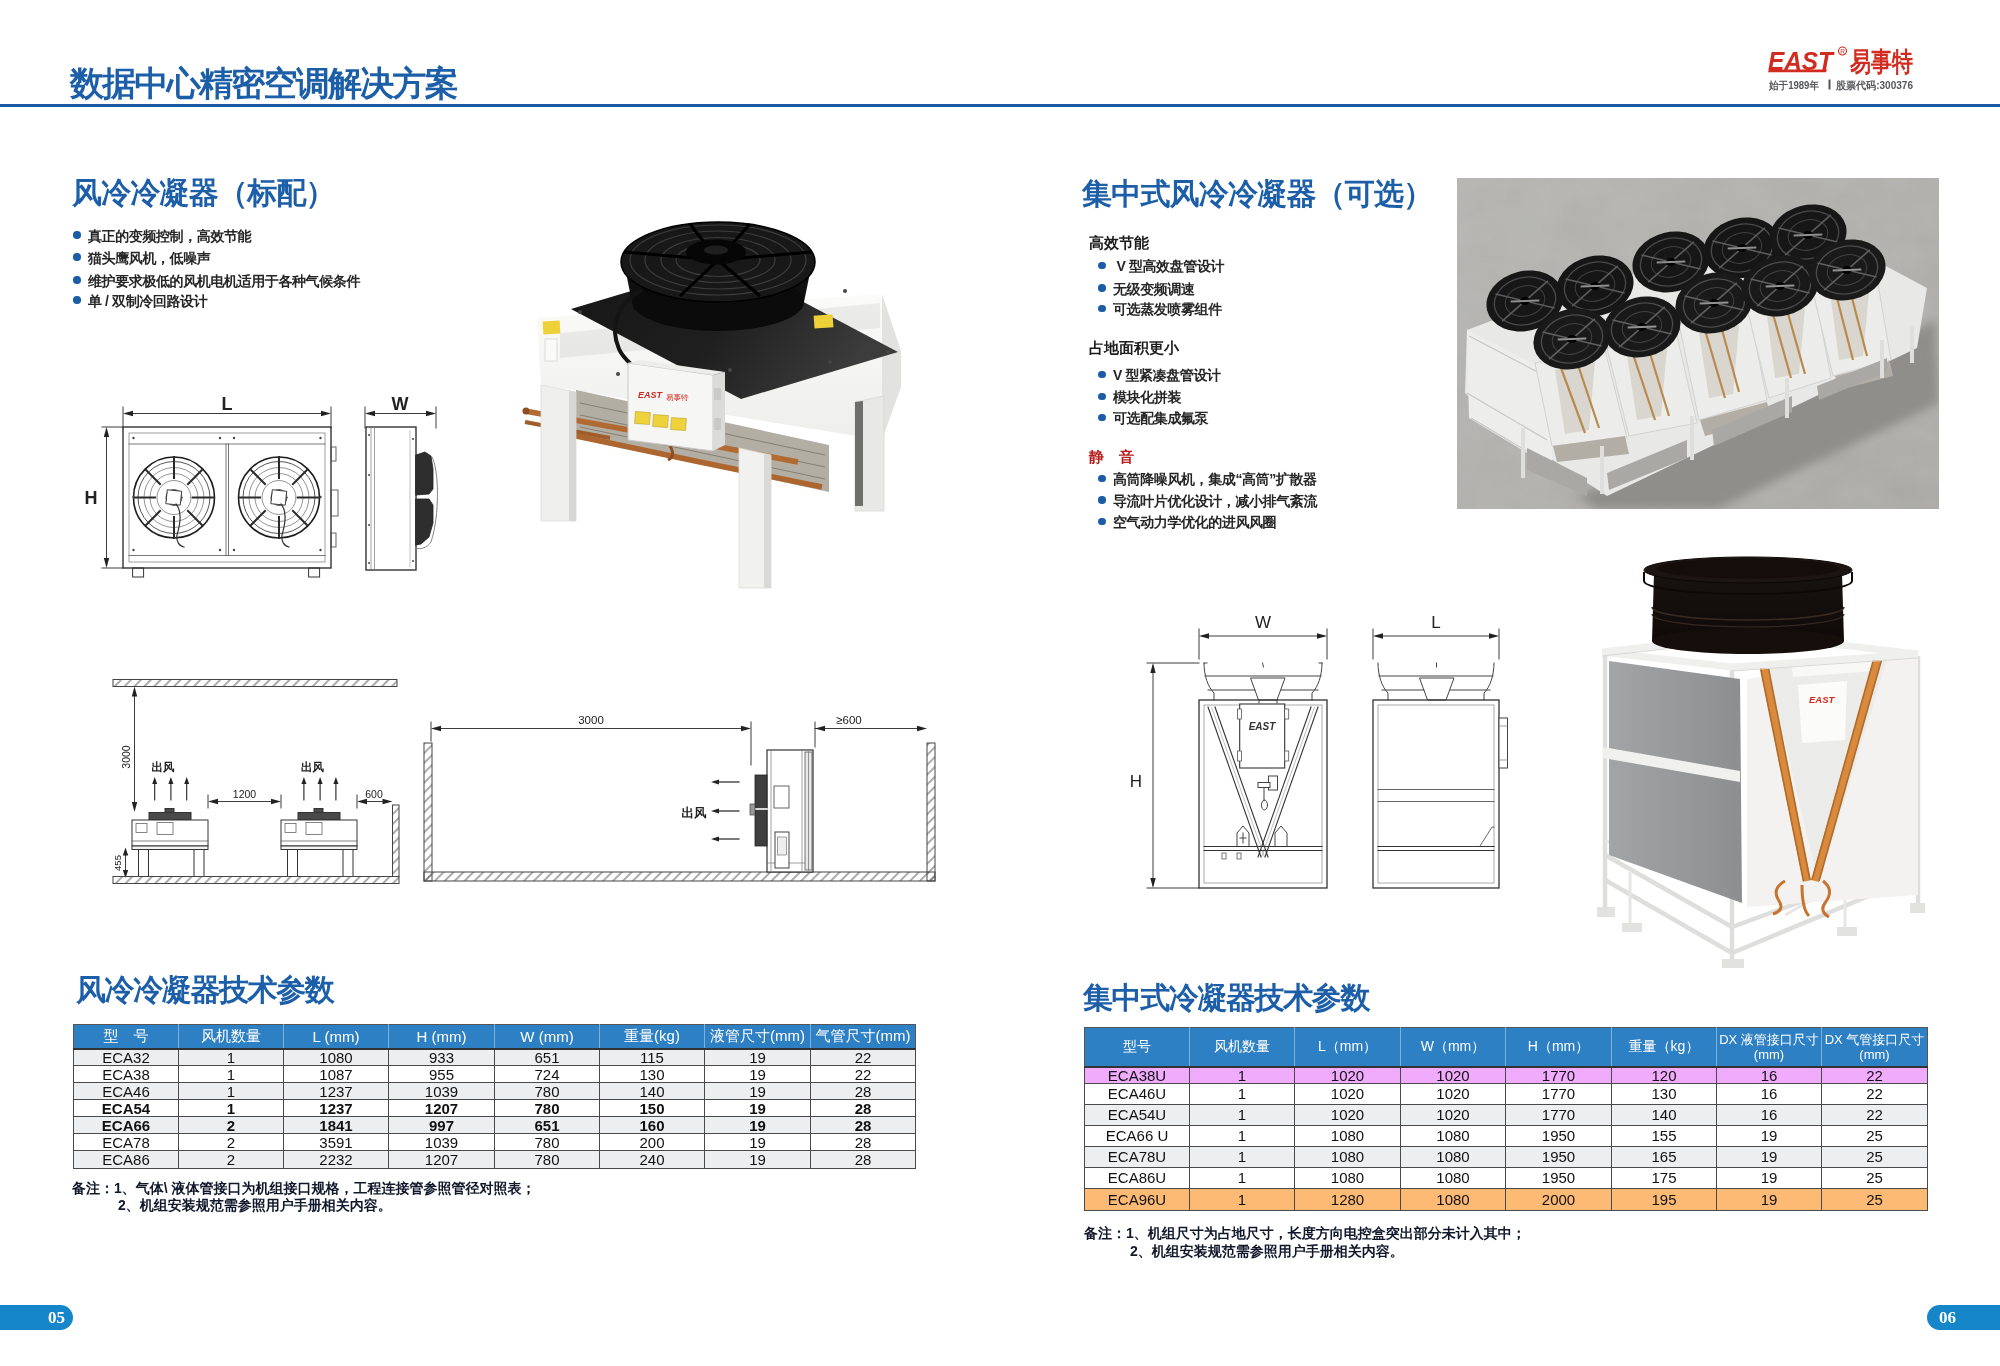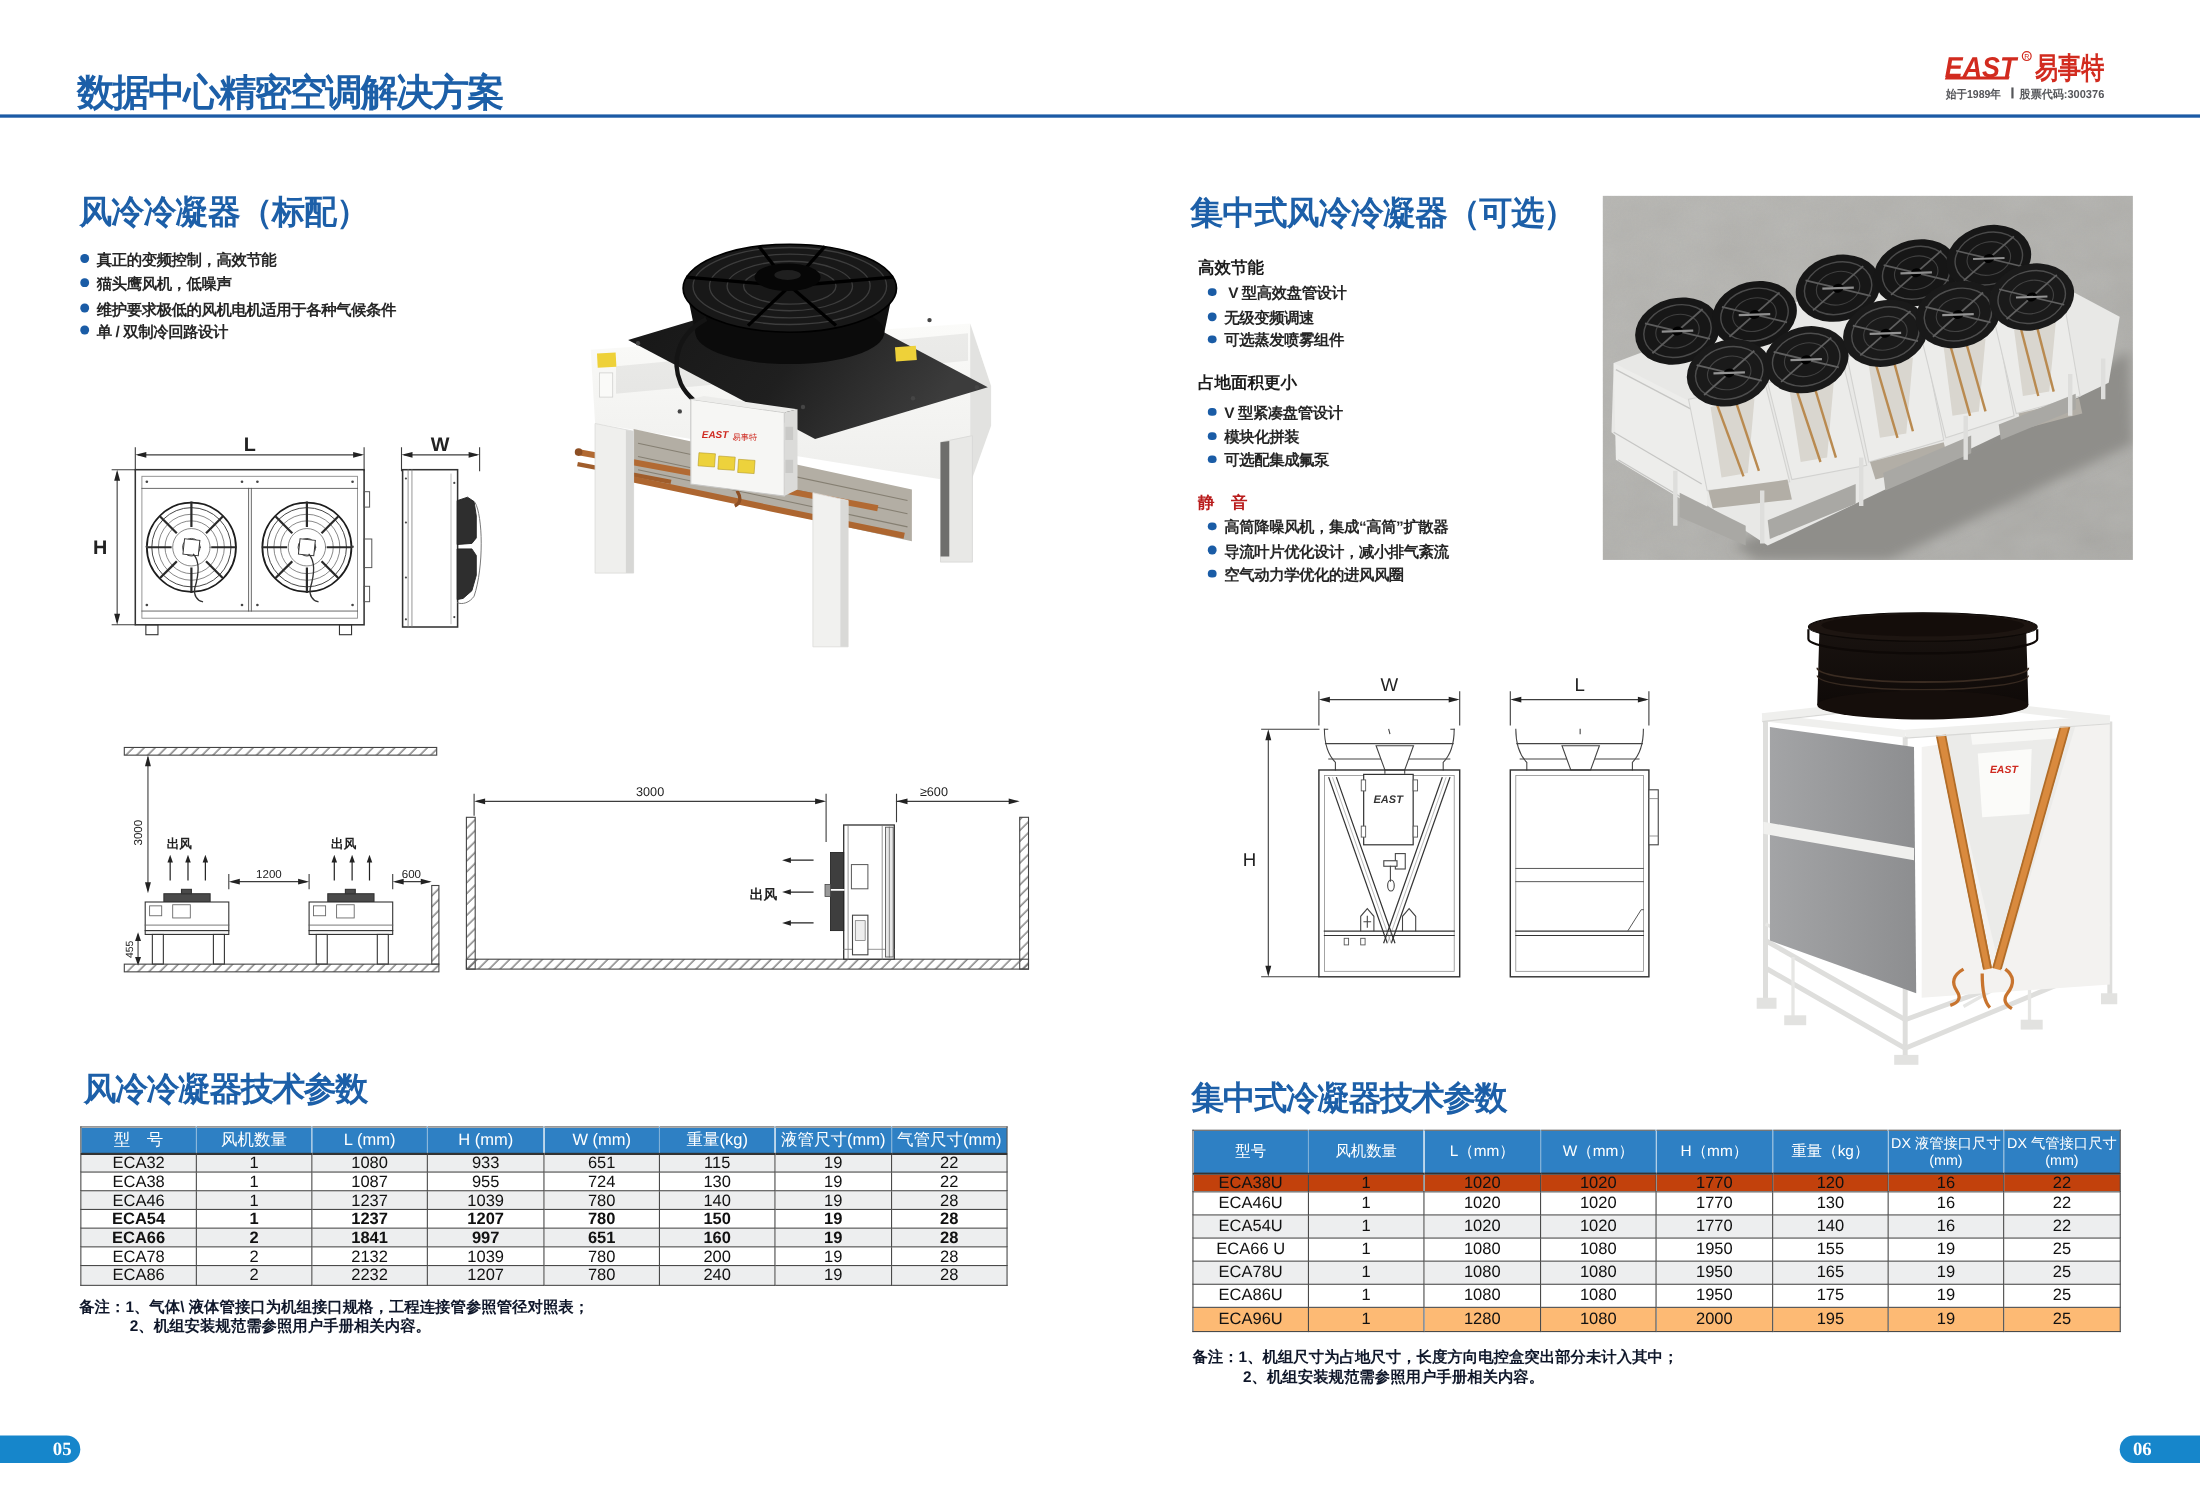--- a/index.html
+++ b/index.html
@@ -433,21 +433,21 @@
           <td>1841</td>
           <td>997</td>
           <td>651</td>
           <td>160</td>
           <td>19</td>
           <td>28</td>
         </tr>
 <tr style="height:17px;">
           <td>ECA78</td>
           <td>2</td>
-          <td>2132</td>
+          <td>3591</td>
           <td>1039</td>
           <td>780</td>
           <td>200</td>
           <td>19</td>
           <td>28</td>
         </tr>
 <tr style="height:17.5px;background:#edeeef;">
           <td>ECA86</td>
           <td>2</td>
           <td>2232</td>
@@ -858,21 +858,21 @@
         <tr style="height:39px;font-size:14px;">
           <th>型号</th>
           <th>风机数量</th>
           <th>L（mm）</th>
           <th>W（mm）</th>
           <th>H（mm）</th>
           <th>重量（kg）</th>
           <th style="font-size:13px;line-height:15px;">DX 液管接口尺寸<br>(mm)</th>
           <th style="font-size:13px;line-height:15px;">DX 气管接口尺寸<br>(mm)</th>
         </tr>
-<tr style="height:15px;background:#c2410c;">
+<tr style="height:15px;background:#f0abfc;">
           <td>ECA38U</td>
           <td>1</td>
           <td>1020</td>
           <td>1020</td>
           <td>1770</td>
           <td>120</td>
           <td>16</td>
           <td>22</td>
         </tr>
 <tr style="height:21px;">

